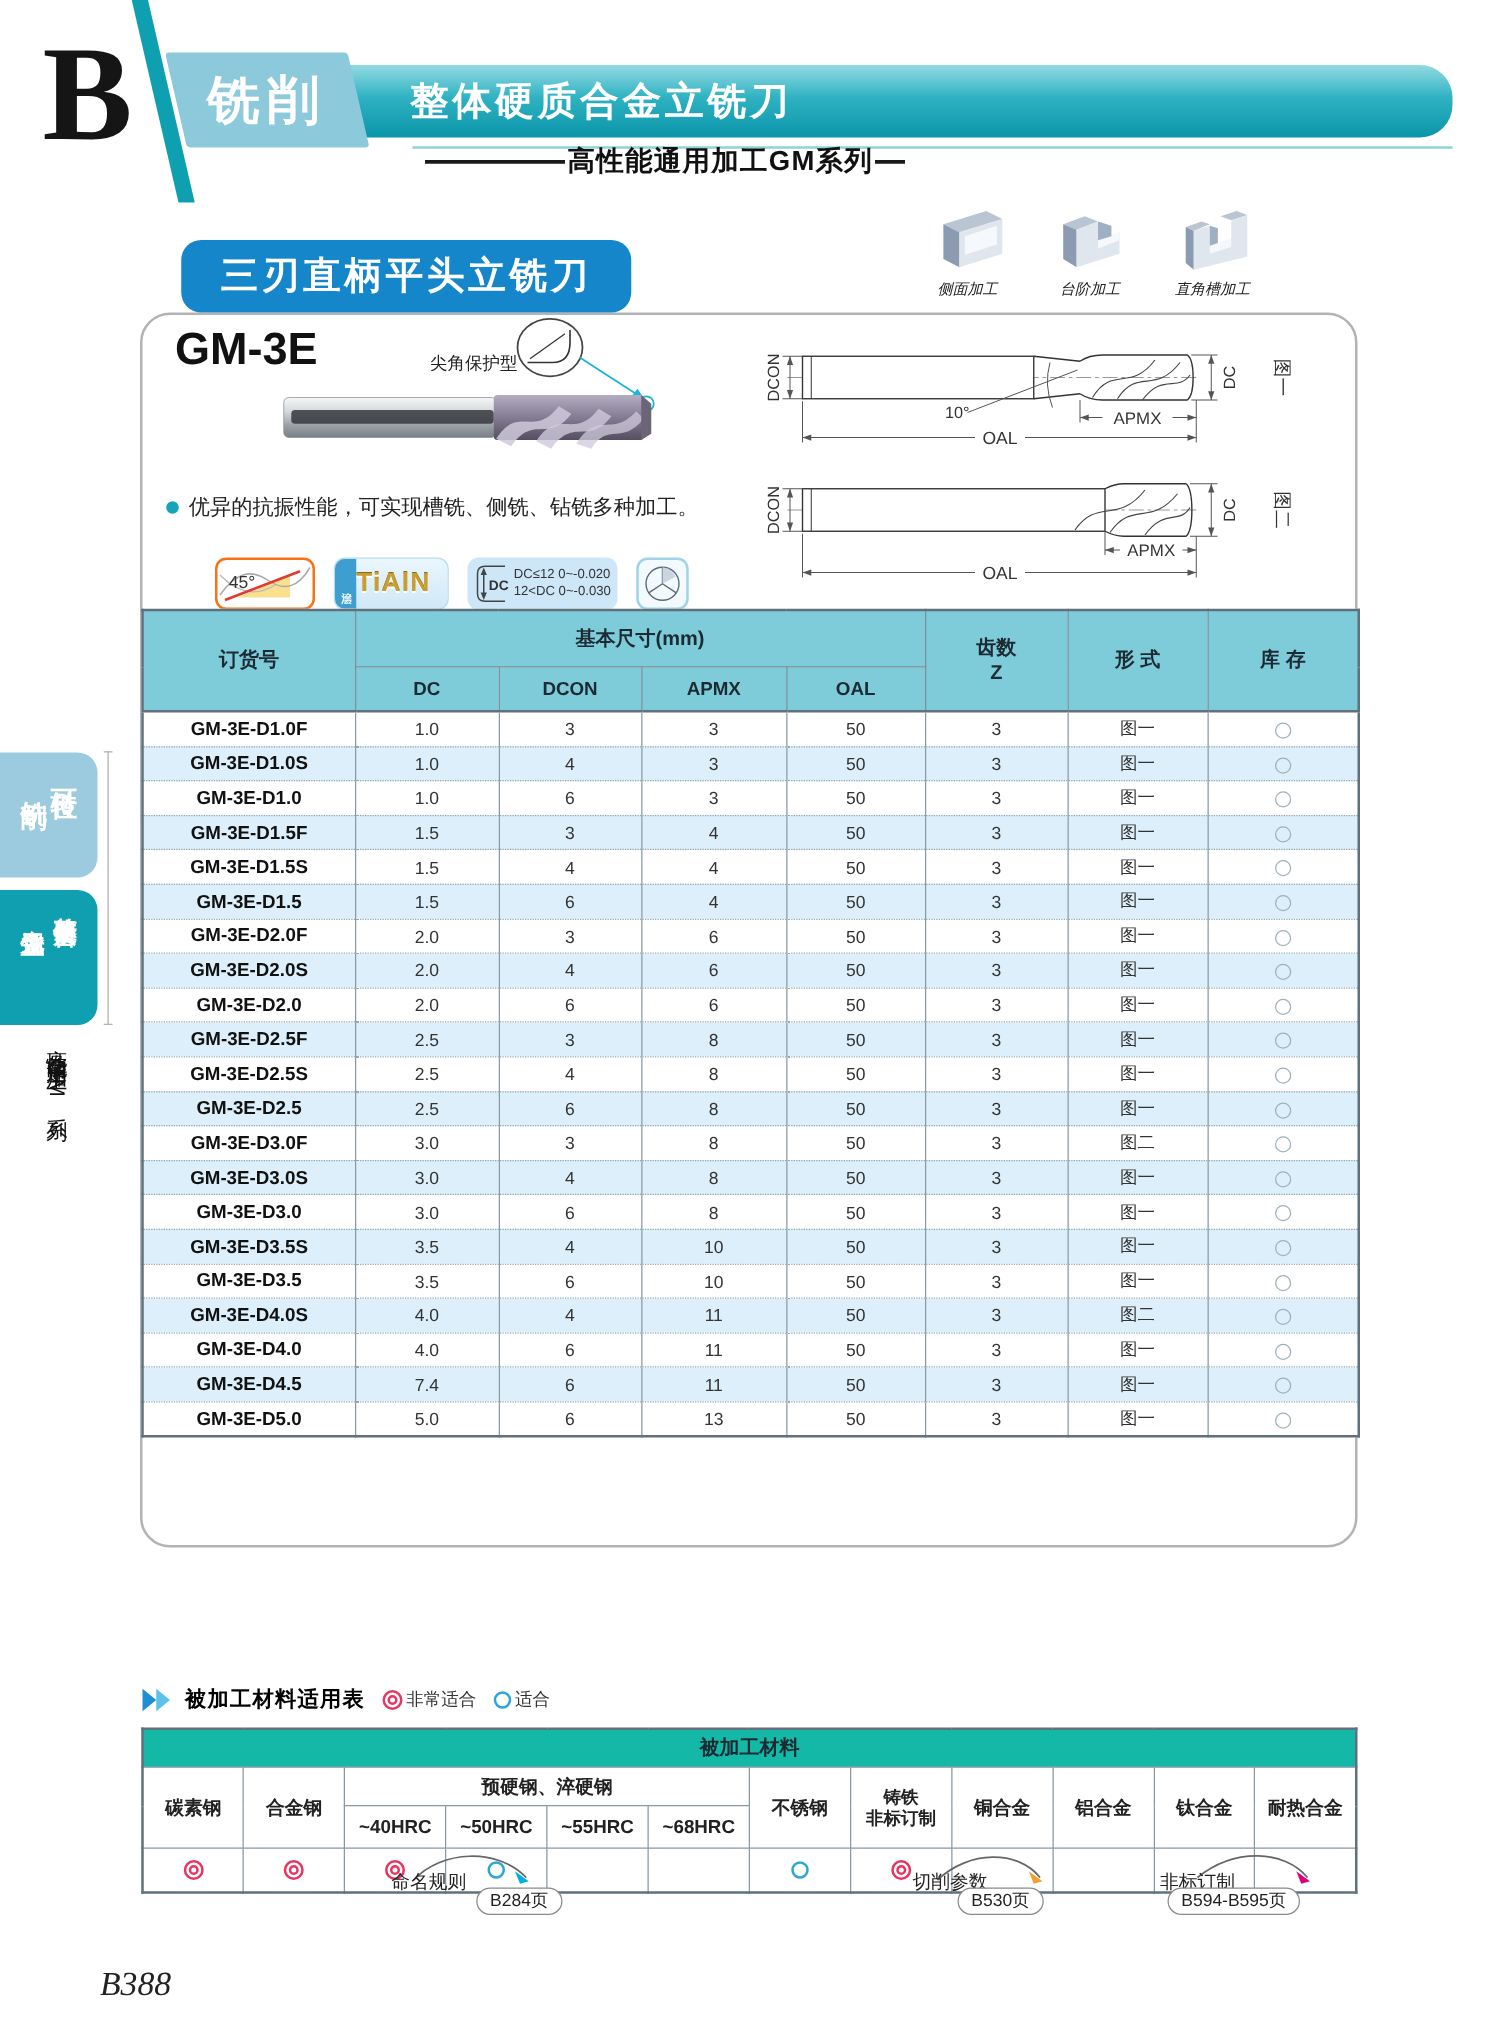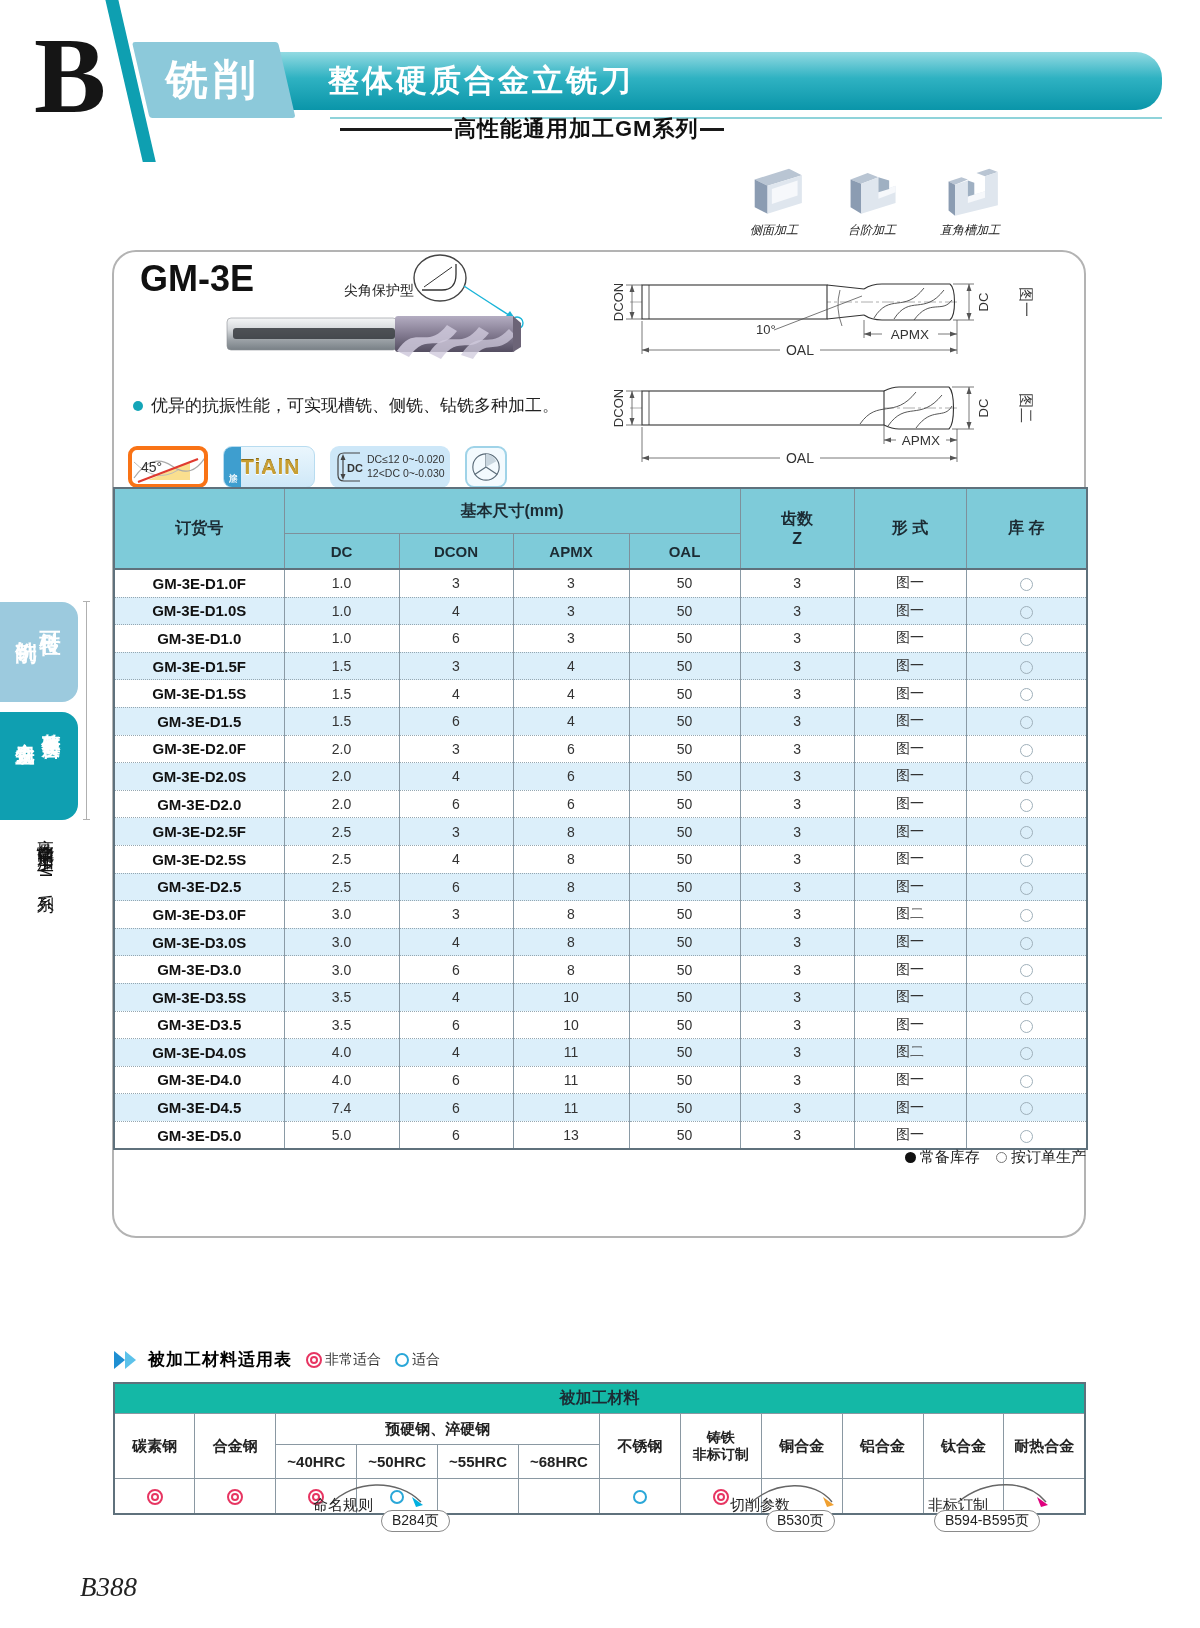--- a/index.html
+++ b/index.html
@@ -43,21 +43,21 @@
   .tip-note{position:absolute;left:344px;top:282px;font-size:14px;color:#222;z-index:2;}
   .tip-art{position:absolute;left:412px;top:254px;z-index:2;}
   .tool-photo{position:absolute;left:225px;top:303px;z-index:2;}
   .feature{position:absolute;left:133px;top:394px;font-size:17px;color:#222;z-index:2;
            display:flex;align-items:center;gap:8px;}
   .feature .bdot{width:10px;height:10px;border-radius:50%;background:#14a5b8;flex:none;}
 
   
   .icon-row{position:absolute;left:128px;top:446px;height:42px;display:flex;gap:15px;z-index:2;}
   .ic{box-sizing:border-box;height:42px;border-radius:9px;position:relative;overflow:hidden;}
-  .ic-helix{width:80px;border:4px solid #f97316;background:#fff;}
+  .ic-helix{width:80px;border:2px solid #f97316;background:#fff;margin-left:44px;}
   .ic-helix .deg{position:absolute;left:9px;top:9px;font-size:14px;color:#333;z-index:2;}
   .ic-coat{width:92px;background:linear-gradient(#eaf6fd,#cfe8f8);display:flex;border:1px solid #b8dcf0;}
   .ic-coat .strip{width:17px;background:#3e9ecf;color:#fff;font-size:9px;line-height:1.05;
                   display:flex;align-items:center;justify-content:center;text-align:center;
                   writing-mode:vertical-rl;text-orientation:upright;letter-spacing:1px;}
   .ic-coat .name{flex:1;text-align:left;font-size:21px;font-weight:bold;line-height:40px;
                  color:#c79e32;text-shadow:0 1px 0 #fff,0 -1px 0 #8a6a14;letter-spacing:1px;}
   .ic-tol{width:120px;background:#cde7f8;display:flex;align-items:center;padding:0 4px;gap:3px;}
   .ic-tol .lines{font-size:10.5px;color:#333;line-height:1.3;white-space:nowrap;}
   .ic-sec{width:42px;border:2px solid #9fd3e8;background:#f3fafe;display:flex;align-items:center;justify-content:center;}
@@ -144,20 +144,21 @@
   <div class="banner">
     <span>整体硬质合金立铣刀</span>
   </div>
   <div class="banner-rule"></div>
   <div class="series-line">
     <span class="dash d1"></span>
     <span class="txt">高性能通用加工GM系列</span>
     <span class="dash d2"></span>
   </div>
 
+  <div class="sec-title">三刃直柄平头立铣刀</div>
   <div class="mach-icons">
     <div class="m-icon">
       <svg width="60" height="56" viewBox="0 0 56 52">
         <polygon points="10,18 42,8 54,14 22,24" fill="#b9c5d3"></polygon>
         <polygon points="10,18 22,24 22,50 10,44" fill="#8b9cb2"></polygon>
         <polygon points="22,24 54,14 54,40 22,50" fill="#dfe6ee"></polygon>
         <polygon points="26,27 50,19 50,33 26,41" fill="#f6f8fb"></polygon>
       </svg>
       <span class="lbl">侧面加工</span>
     </div>
@@ -574,24 +575,20 @@
             <td>13</td>
             <td>50</td>
             <td>3</td>
             <td>图一</td>
             <td><span class="stock-circle"></span></td>
           </tr>
         </tbody>
     </table>
   </div>
 
-  <div class="spec-note">
-    <span class="f"></span><span>常备库存</span>
-    <span class="o"></span><span>按订单生产</span>
-  </div>
 
   <div class="mat-head">
     <svg width="28" height="22" viewBox="0 0 28 22">
       <polygon points="2,2 13,11 2,20" fill="#1e8fd2"></polygon>
       <polygon points="13,2 24,11 13,20" fill="#5cc2ea"></polygon>
     </svg>
     <span class="title">被加工材料适用表</span>
     <span class="leg">
       <span class="sym-best"></span>
       <span>非常适合</span>

